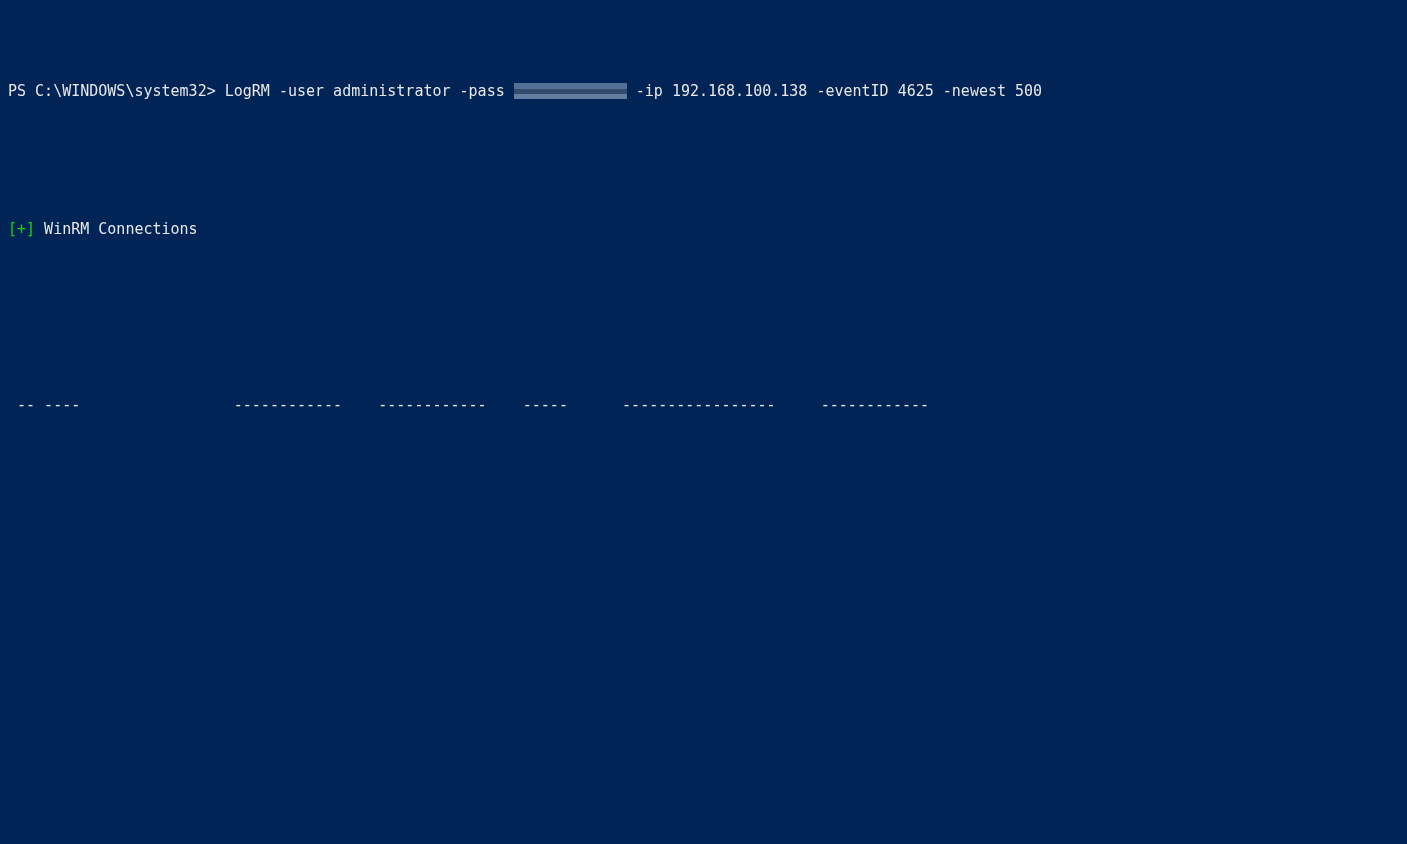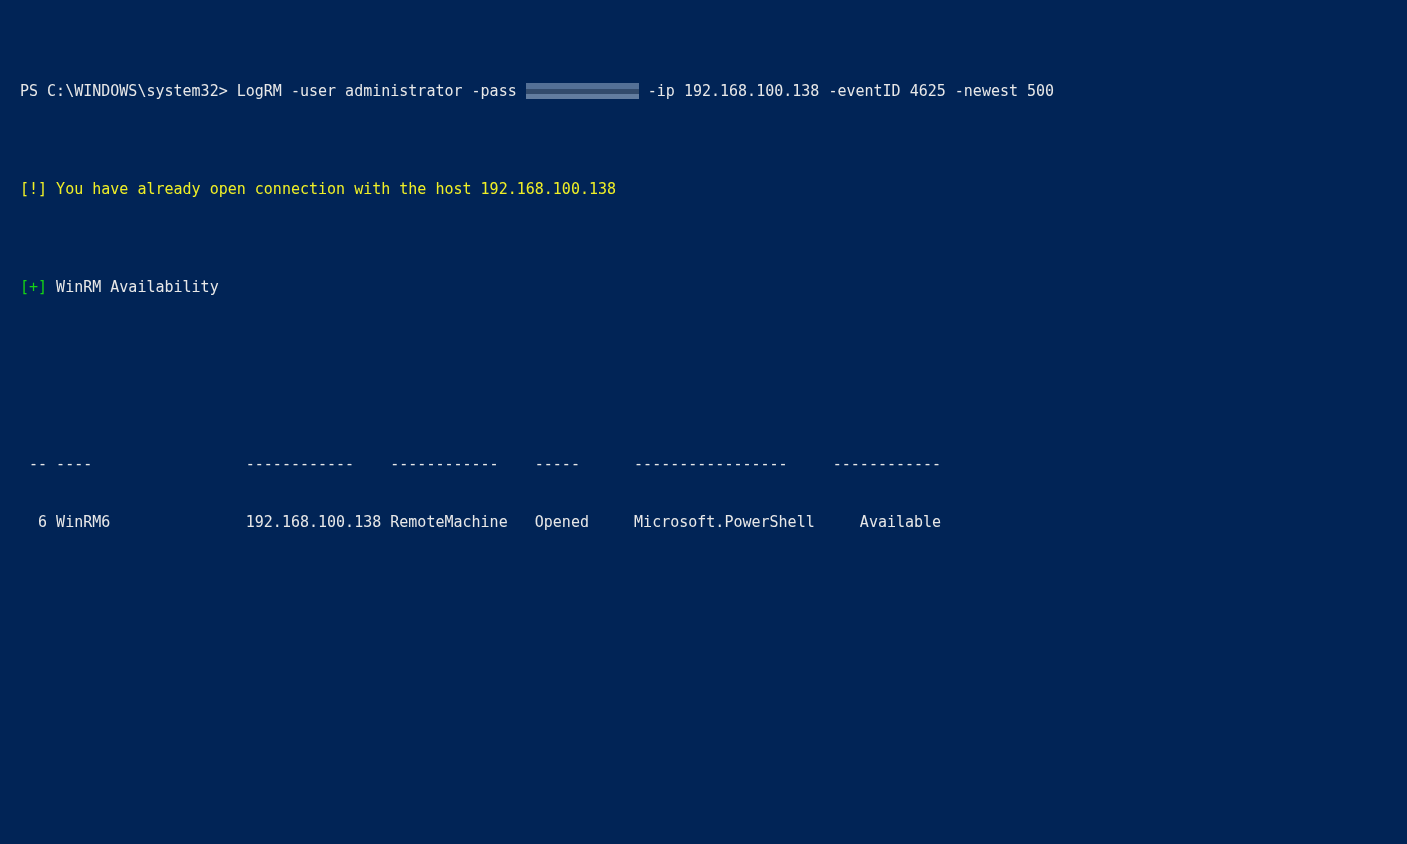--- a/index.html
+++ b/index.html
@@ -12,21 +12,21 @@
     width: 1407px;
     height: 844px;
     overflow: hidden;
     font-family: "DejaVu Sans Mono", "Liberation Mono", monospace;
   }
   #console {
     position: relative;
     width: 1407px;
     height: 844px;
     background: #012456;
-    padding: 4px 0 0 20px;
+    padding: 4px 0 0 8px;
     box-sizing: border-box;
     font-size: 15px;
     line-height: 19.6px;
     color: #e8e8e8;
     letter-spacing: 0px;
     white-space: pre;
   }
   .line {
     height: 19.6px;
     white-space: pre;
@@ -83,30 +83,28 @@
 </style>
 </head>
 <body>
 
 <div id="console">
 
   
   <div class="line"><span class="c-white">PS C:\WINDOWS\system32&gt;</span><span class="c-white"> LogRM -user administrator -pass </span><span class="redaction"></span><span class="c-white"> -ip 192.168.100.138 -eventID 4625 -newest 500</span></div>
 
   
-  <div class="line"><span class="c-yellow">[!]</span><span class="c-yellow"> You have already open connection with the host 192.168.100.138</span></div>
 
   
-  <div class="line"><span class="c-green">[+]</span><span class="c-white"> WinRM Availability</span></div>
+  <div class="line"><span class="c-green">[+]</span><span class="c-white"> WinRM Connections</span></div>
 
   <div class="blank"></div>
 
   
   <div class="line"> -- ----                 ------------    ------------    -----      -----------------     ------------</div>
-  <div class="line">  6 WinRM6               192.168.100.138 RemoteMachine   Opened     Microsoft.PowerShell     Available</div>
 
   <div class="blank"></div>
   <div class="blank"></div>
   <div class="blank"></div>
 
   
   
   
   
   

